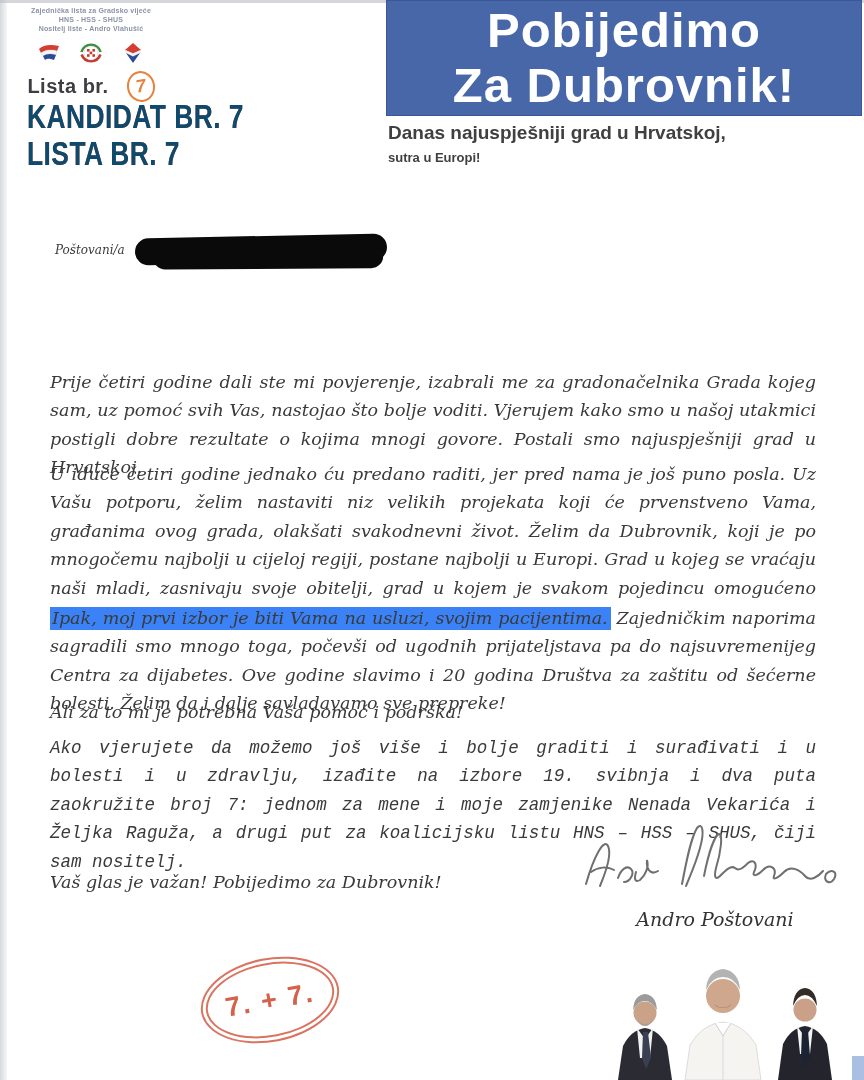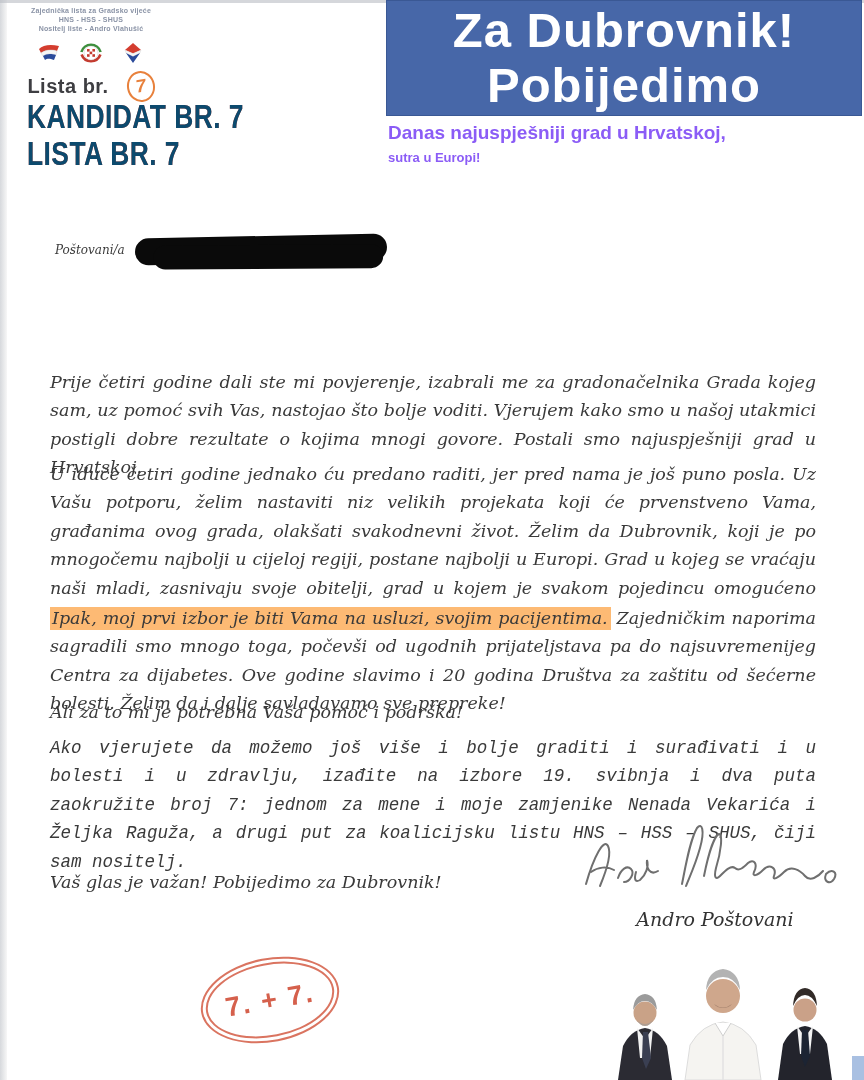--- a/index.html
+++ b/index.html
@@ -37,41 +37,41 @@
 
   
   .banner{
     position:absolute;left:386px;top:0;width:476px;height:116px;
     background:#4767a8;color:#ffffff;text-align:center;
     display:flex;flex-direction:column;justify-content:center;
     box-shadow:0 0 0 1px #3a5894 inset;
   }
   .banner .b-line{font-size:49px;font-weight:bold;line-height:55px;letter-spacing:1px;
     font-family:"Liberation Sans",sans-serif;}
-  .tagline{position:absolute;left:388px;top:120px;width:392px;color:#8b5cf6;}
+  .tagline{position:absolute;left:388px;top:120px;width:392px;color:#404040;}
   .tagline .t1{font-size:19px;font-weight:bold;text-align:left;line-height:25px;}
   .tagline .t2{font-size:13px;font-weight:bold;text-align:left;line-height:26px;}
 
   
   .letter{position:absolute;left:0;top:0;width:864px;height:1080px;color:#3c3c3c;}
   .salutation{position:absolute;left:55px;top:236px;font-family:"DejaVu Serif",serif;font-style:italic;font-size:12px;display:flex;align-items:center;gap:10px;}
   .redact{display:inline-block;width:252px;height:27px;background:#0a0a0a;border-radius:14px;transform:rotate(-1.2deg);position:relative;}
   .redact::after{content:"";position:absolute;left:18px;top:9px;width:230px;height:24px;background:#0a0a0a;border-radius:12px;transform:rotate(.8deg);}
   .para{
     position:absolute;left:50px;width:766px;
     font-family:"DejaVu Serif",serif;font-style:italic;
     font-size:17.5px;line-height:28.5px;text-align:justify;color:#3a3a3a;
   }
   .p1{top:350px;}
   .p2{top:442px;}
   .p3{top:586px;}
   .p4{top:680px;text-align:left;}
   .p5{top:716px;font-family:Liberation Mono, monospace;}
   .closing{top:850px;text-align:left;}
-  .hl{background:#fdba74;padding:1px 3px 2px 2px;}
+  .hl{background:#3b82f6;padding:1px 3px 2px 2px;}
 
   
   .sig-scrawl{position:absolute;left:578px;top:822px;width:266px;height:92px;}
   .sig-name{position:absolute;left:600px;top:908px;width:230px;text-align:center;
     font-family:"DejaVu Serif",serif;font-style:italic;font-size:19px;color:#333;}
 
   
   .stamp{
     position:absolute;left:200px;top:958px;width:136px;height:80px;
     border:2.5px solid #da7460;border-radius:50%;
@@ -130,22 +130,22 @@
       <span class="lista-circle">7</span>
     </div>
   </div>
 
   <div class="red-heads">
     <div class="h">KANDIDAT BR. 7</div>
     <div class="h">LISTA BR. 7</div>
   </div>
 
   <div class="banner">
+    <div class="b-line">Pobijedimo</div>
     <div class="b-line">Za Dubrovnik!</div>
-    <div class="b-line">Pobijedimo</div>
   </div>
   <div class="tagline">
     <div class="t1">Danas najuspješniji grad u Hrvatskoj,</div>
     <div class="t2">sutra u Europi!</div>
   </div>
 
   <div class="letter">
     <div class="salutation">
       <span>Poštovani/a</span>
       <span class="redact"></span>

